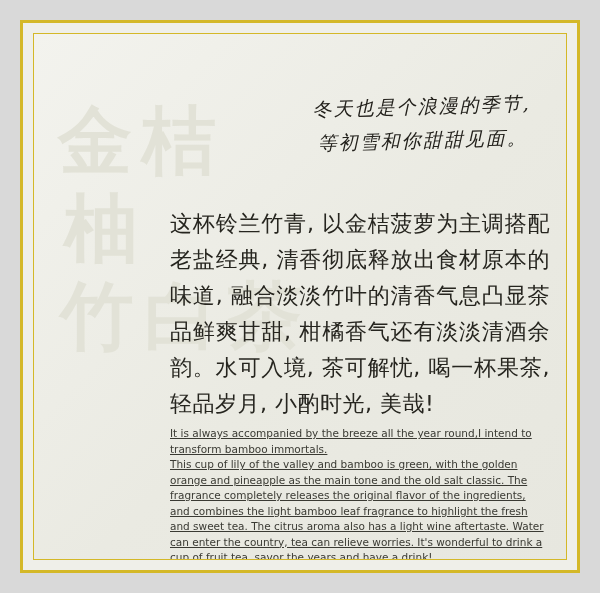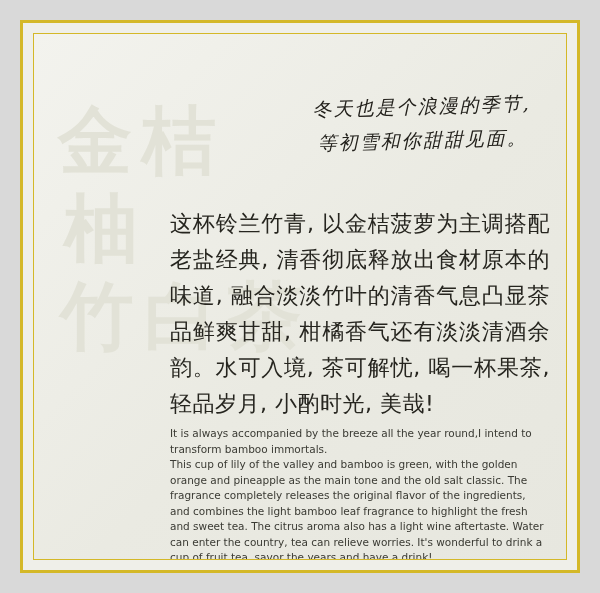--- a/index.html
+++ b/index.html
@@ -94,20 +94,21 @@
     top: 392px;
     width: 378px;
     font-family: "DejaVu Sans", sans-serif;
     color: #3a3a33;
     font-size: 10.5px;
     line-height: 15.5px;
     text-align: left;
   }
   .body-en p {
     margin: 0;
+    text-decoration: underline;
   }
 </style>
 </head>
 <body>
 
 <div class="poster">
   <div class="inner-frame">
 
     <div class="watermark">
       <div class="wm-row1">金桔</div>

